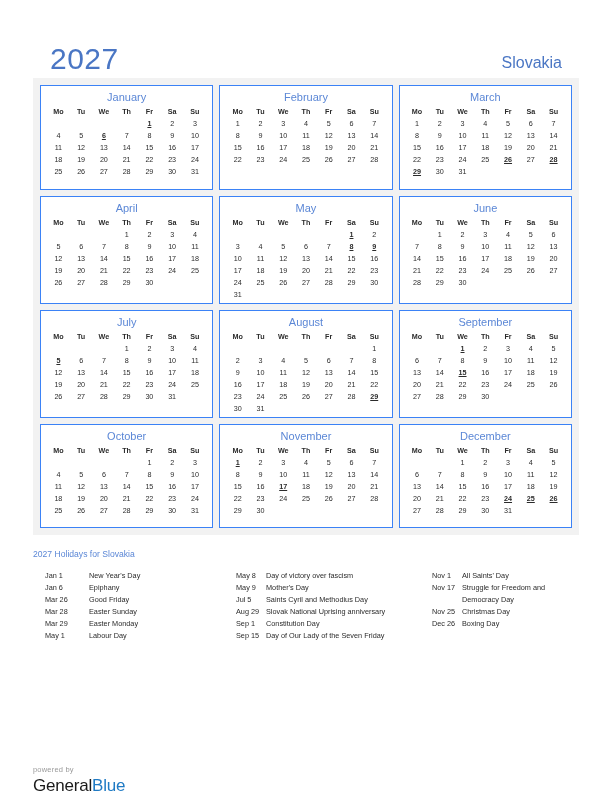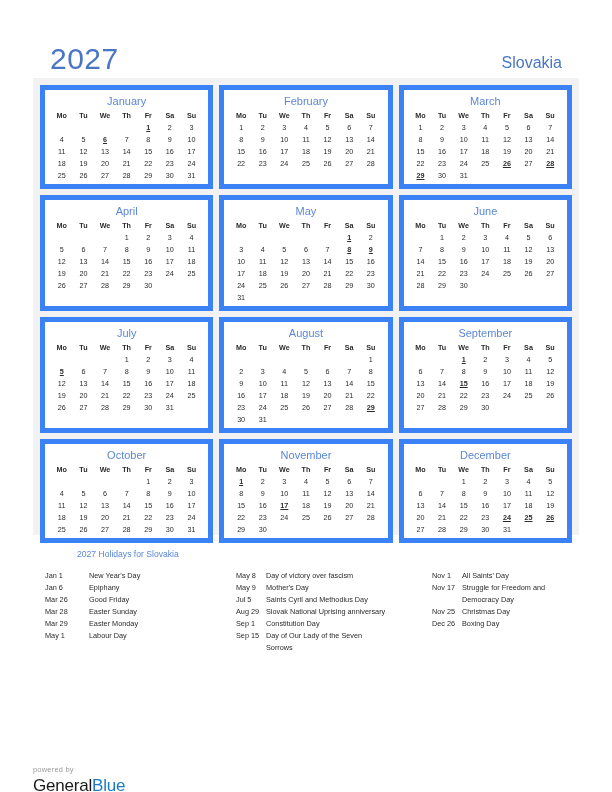--- a/index.html
+++ b/index.html
@@ -63,21 +63,21 @@
   .months-grid {
     display: grid;
     grid-template-columns: repeat(3, 1fr);
     grid-template-rows: repeat(4, 1fr);
     gap: 6px 6px;
     width: 100%;
     height: 100%;
   }
   .month-card {
     background: #ffffff;
-    border: 5px solid #3b82f6;
+    border: 1px solid #3b82f6;
     box-sizing: border-box;
     padding: 4px 6px 2px 6px;
     display: flex;
     flex-direction: column;
   }
   .month-name {
     text-align: center;
     color: #5b87d6;
     font-size: 11px;
     line-height: 14px;
@@ -118,21 +118,20 @@
     position: absolute;
     top: 548px;
     left: 33px;
     width: 546px;
   }
   .holidays-heading {
     color: #5b87d6;
     font-size: 8.6px;
     line-height: 12px;
     margin-bottom: 10px;
-    margin-left: 44px;
   }
   .holidays-columns {
     display: flex;
     width: 100%;
     gap: 44px;
   }
   .holidays-col {
     display: block;
   }
   .holidays-col.c1 { width: 188px; padding-left: 12px; box-sizing: border-box; }
@@ -1000,21 +999,21 @@
           <div class="holiday-row">
             <div class="holiday-date">Aug 29</div>
             <div class="holiday-name">Slovak National Uprising anniversary</div>
           </div>
           <div class="holiday-row">
             <div class="holiday-date">Sep 1</div>
             <div class="holiday-name">Constitution Day</div>
           </div>
           <div class="holiday-row">
             <div class="holiday-date">Sep 15</div>
-            <div class="holiday-name">Day of Our Lady of the Seven Sorrows</div>
+            <div class="holiday-name">Day of Our Lady of the Seven Friday</div>
           </div>
         </div>
         <div class="holidays-col c3">
           <div class="holiday-row">
             <div class="holiday-date">Nov 1</div>
             <div class="holiday-name">All Saints' Day</div>
           </div>
           <div class="holiday-row">
             <div class="holiday-date">Nov 17</div>
             <div class="holiday-name">Struggle for Freedom and Democracy Day</div>

